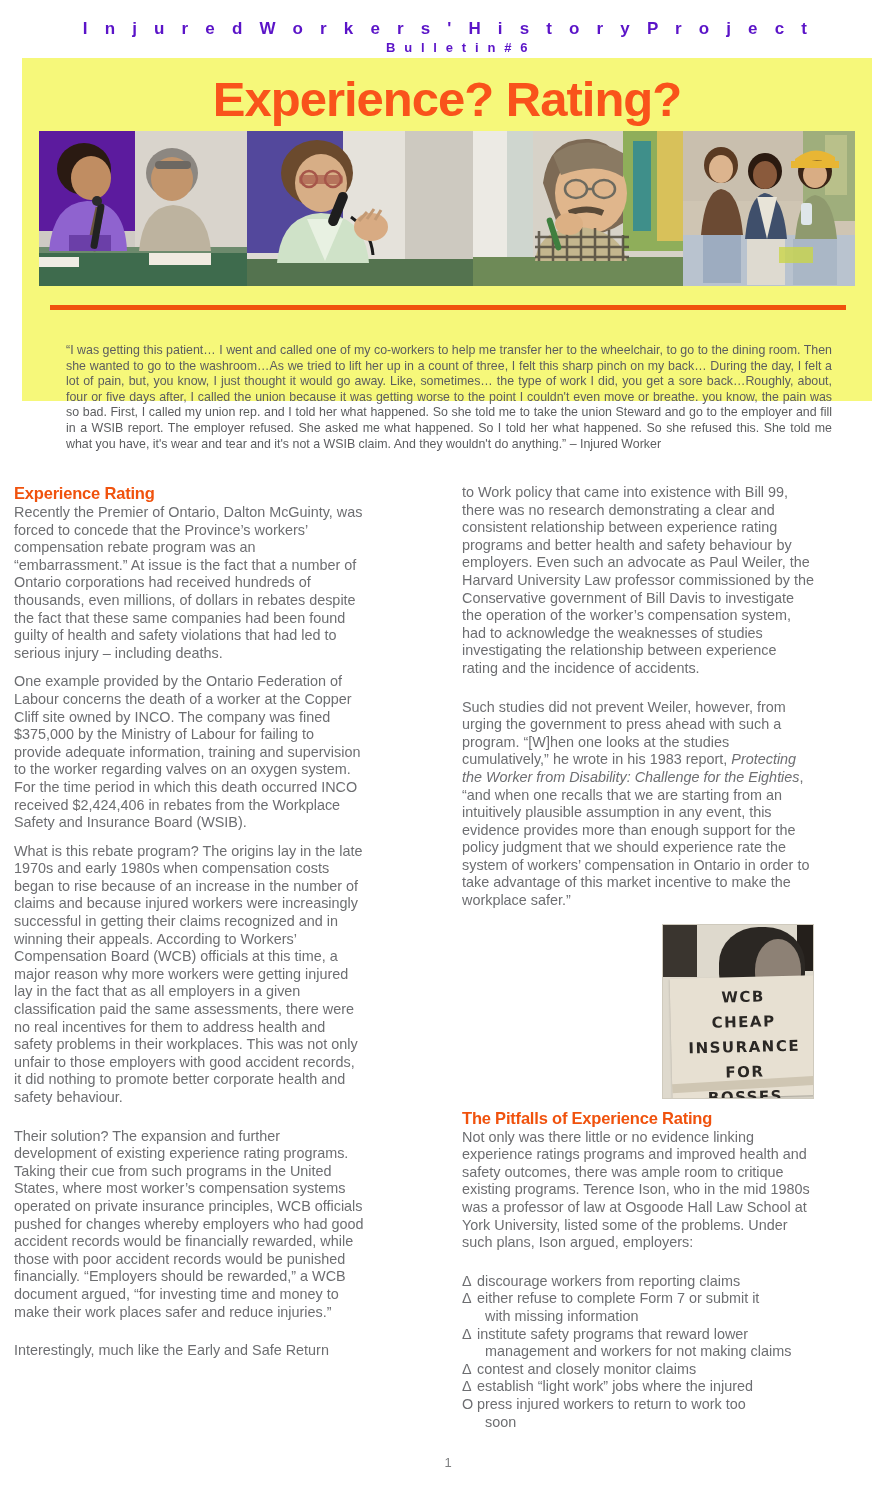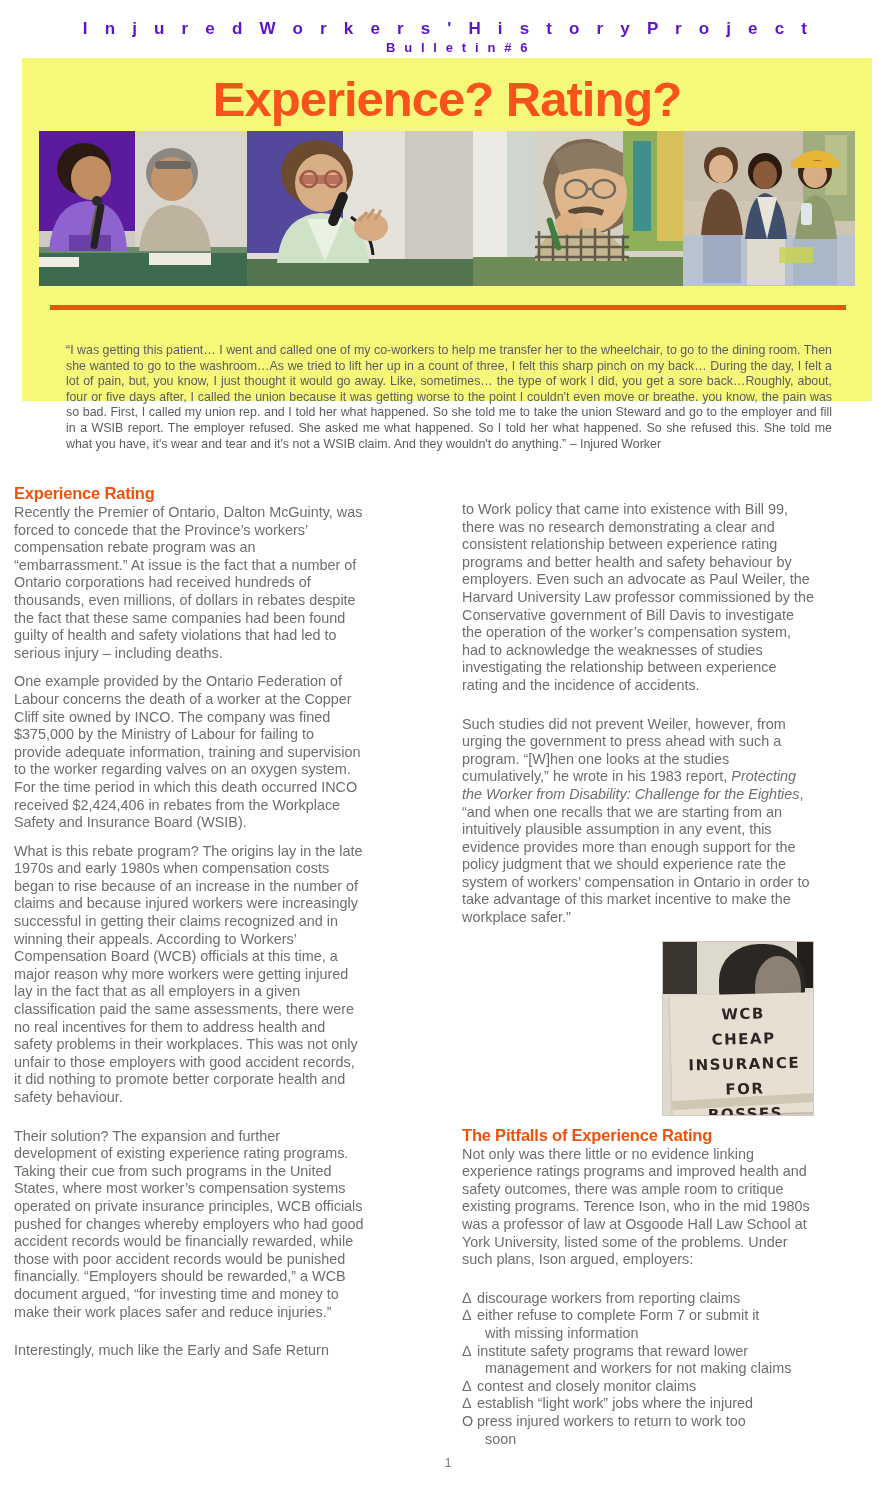--- a/index.html
+++ b/index.html
@@ -103,21 +103,21 @@
 
   
   .col {
     position: absolute;
     top: 484px;
     font-size: 14.4px;
     line-height: 17.6px;
     color: #6d6e71;
   }
   .col-left  { left: 14px;  width: 350px; }
-  .col-right { left: 462px; width: 352px; margin-top: 17px; }
+  .col-right { left: 462px; width: 352px; }
 
   h2.sec {
     color: #f0520d;
     font-size: 16.5px;
     font-weight: bold;
     margin: 0 0 1px 0;
     line-height: 19px;
     letter-spacing: -0.2px;
   }
   .col p {

